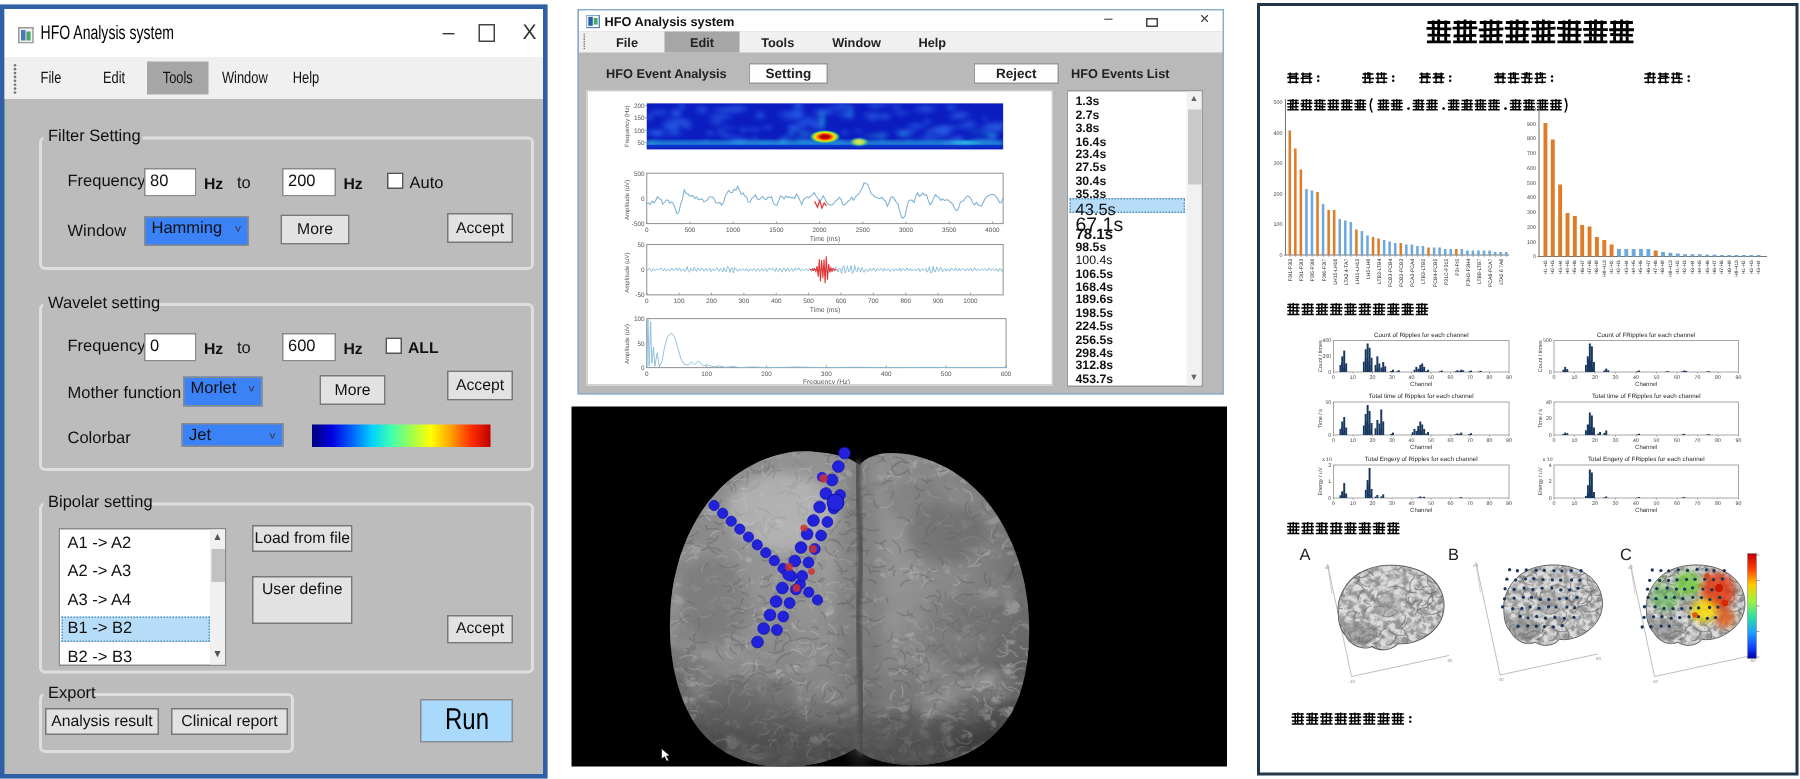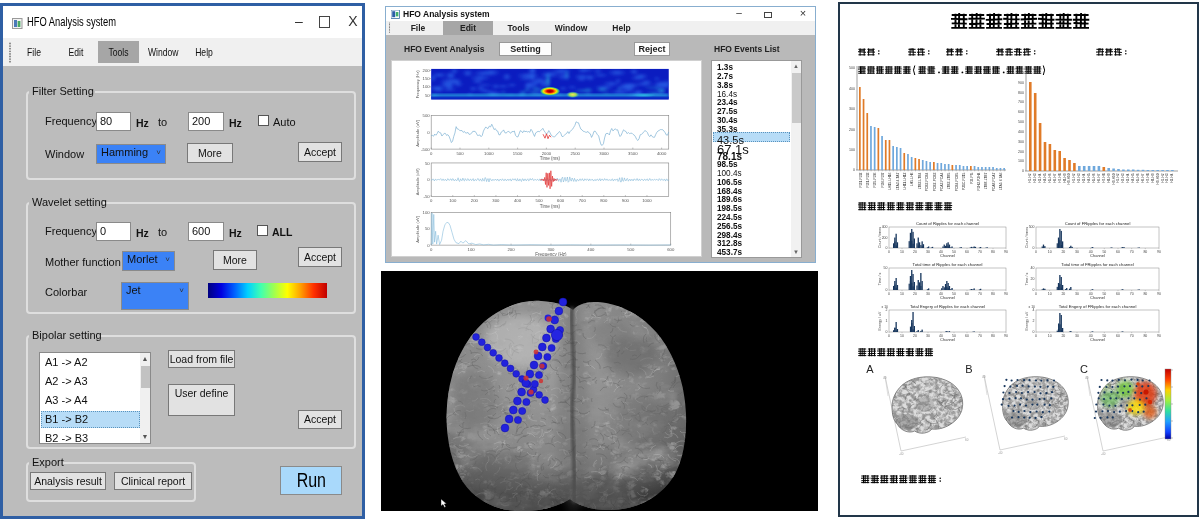--- a/index.html
+++ b/index.html
@@ -74,21 +74,21 @@
     <div class="flab" style="left:155px;top:220px">to</div>
     <div class="inp" style="left:185px;top:216px;width:36px;height:19px">600</div>
     <div class="flab" style="left:226px;top:221px;font-size:10.5px;font-weight:bold">Hz</div>
     <div class="cb" style="left:254px;top:219px"></div>
     <div class="flab" style="left:269px;top:220px;font-weight:bold;font-size:10.5px">ALL</div>
     <div class="flab" style="left:42px;top:250px">Mother function</div>
     <div class="drop" style="left:119px;top:245px;width:53px;height:20px">Morlet<span style="position:absolute;right:4px;top:3px;font-size:8px;color:#333">˅</span></div>
     <div class="btn" style="left:210px;top:244px;width:44px;height:20px;line-height:18px">More</div>
     <div class="btn" style="left:295px;top:241px;width:44px;height:20px;line-height:18px">Accept</div>
     <div class="flab" style="left:42px;top:280px">Colorbar</div>
-    <div class="drop" style="left:118px;top:276px;width:68px;height:28px">Jet<span style="position:absolute;right:4px;top:3px;font-size:8px;color:#333">˅</span></div>
+    <div class="drop" style="left:118px;top:276px;width:68px;height:16px">Jet<span style="position:absolute;right:4px;top:3px;font-size:8px;color:#333">˅</span></div>
     <div class="abs" style="left:205px;top:277px;width:119px;height:15px;background:linear-gradient(to right,#00007f,#0000e0,#0060ff,#00d0ff,#40ffb0,#a0ff50,#ffff00,#ffa000,#ff3000,#c00000)"></div>
     <div class="gbox" style="left:23px;top:329px;width:330px;height:114px"></div>
     <div class="glab" style="left:26px;top:323px;width:72px">Bipolar setting</div>
     <div class="abs" style="left:36px;top:346px;width:112px;height:92px;background:#fff;border:1px solid #8a8a8a"></div>
     <div class="flab" style="left:42px;top:350px">A1 -&gt; A2</div>
     <div class="flab" style="left:42px;top:369px">A2 -&gt; A3</div>
     <div class="flab" style="left:42px;top:388px">A3 -&gt; A4</div>
     <div class="abs" style="left:38px;top:405px;width:99px;height:17px;background:#b7dcf7;border:1px dotted #5a93bd"></div>
     <div class="flab" style="left:42px;top:407px">B1 -&gt; B2</div>
     <div class="flab" style="left:42px;top:426px">B2 -&gt; B3</div>
@@ -128,21 +128,21 @@
         <circle cx="1.5" cy="10.30" r="0.55" fill="#777"></circle>
       </svg>
       <div class="mi2" style="left:16px;width:32px">File</div>
       <div class="mi2" style="left:57px;width:50px;background:#a6a6a6">Edit</div>
       <div class="mi2" style="left:116px;width:33px">Tools</div>
       <div class="mi2" style="left:163px;width:44px">Window</div>
       <div class="mi2" style="left:221px;width:29px">Help</div>
     </div>
     <div class="abs" style="left:18px;top:37px;font-size:8.5px;font-weight:bold;color:#222">HFO Event Analysis</div>
     <div class="btn2" style="left:113px;top:35px;width:53px;height:14px;line-height:13px">Setting</div>
-    <div class="btn2" style="left:248px;top:35px;width:36px;height:14px;line-height:13px">Reject</div>
+    <div class="btn2" style="left:263px;top:35px;width:57px;height:14px;line-height:13px">Reject</div>
     <div class="abs" style="left:328px;top:37px;font-size:8.5px;font-weight:bold;color:#222">HFO Events List</div>
     <svg class="abs" style="left:5px;top:53px;background:#fff;border:1px solid #d0d0d0" width="311" height="197" viewBox="0 0 311 197">
       <defs>
         <radialGradient id="hot">
           <stop offset="0%" stop-color="#8a0000"></stop>
           <stop offset="28%" stop-color="#d40000"></stop>
           <stop offset="45%" stop-color="#ff6a00"></stop>
           <stop offset="62%" stop-color="#ffe000"></stop>
           <stop offset="80%" stop-color="#57d060"></stop>
           <stop offset="100%" stop-color="#1888e0" stop-opacity="0"></stop>
@@ -365,21 +365,21 @@
       <text x="160" y="197.2" font-size="4.6" fill="#555" text-anchor="middle" font-family="Liberation Sans">Frequency (Hz)</text>
       <path d="M39,186 39.8,153.5 40.6,185 41.6,155 42.4,183 43.5,172 44.5,185 46,176 47.5,185.5 49.5,181 51,172 53,165 55,163 56.5,163.5 58,166 60,173 62,180 64,183.5 67,184.5 69,182 71,184 74,181.5 77,184.8 80,184 84,185.5 88,184.8 92,185.8 97,185.2 102,186 110,185.5 120,186 140,185.6 160,186 180,185.7 200,186 230,185.8 260,186 281,185.8" fill="none" stroke="#85bbdb" stroke-width="0.6"></path>
       <text x="27" y="170" font-size="4.1" fill="#555" text-anchor="middle" font-family="Liberation Sans" transform="rotate(-90 27 170)">Amplitude (uV)</text>
       <text x="27" y="122" font-size="4.1" fill="#555" text-anchor="middle" font-family="Liberation Sans" transform="rotate(-90 27 122)">Amplitude (uV)</text>
       <text x="27" y="73" font-size="4.1" fill="#555" text-anchor="middle" font-family="Liberation Sans" transform="rotate(-90 27 73)">Amplitude (uV)</text>
     </svg>
     <div class="abs" style="left:325px;top:53px;width:91px;height:198px;background:#fff;border:1px solid #999"></div>
     <div class="abs" style="left:331px;top:56.0px;font-size:8.2px;font-weight:bold;color:#111">1.3s</div>
     <div class="abs" style="left:331px;top:64.8px;font-size:8.2px;font-weight:bold;color:#111">2.7s</div>
     <div class="abs" style="left:331px;top:73.6px;font-size:8.2px;font-weight:bold;color:#111">3.8s</div>
-    <div class="abs" style="left:331px;top:82.5px;font-size:8.2px;font-weight:normal;color:#111">16.4s</div>
+    <div class="abs" style="left:331px;top:82.5px;font-size:8.2px;font-weight:bold;color:#111">16.4s</div>
     <div class="abs" style="left:331px;top:91.3px;font-size:8.2px;font-weight:bold;color:#111">23.4s</div>
     <div class="abs" style="left:331px;top:100.1px;font-size:8.2px;font-weight:bold;color:#111">27.5s</div>
     <div class="abs" style="left:331px;top:108.9px;font-size:8.2px;font-weight:bold;color:#111">30.4s</div>
     <div class="abs" style="left:331px;top:117.7px;font-size:8.2px;font-weight:bold;color:#111">35.3s</div>
     <div class="abs" style="left:327px;top:125.4px;width:77px;height:9.6px;background:#b7dcf7;border:1px dotted #5a93bd"></div>
     <div class="abs" style="left:331px;top:126.6px;font-size:11px;font-weight:normal;color:#111">43.5s</div>
     <div class="abs" style="left:331px;top:135.4px;font-size:13px;font-weight:normal;color:#111">67.1s</div>
     <div class="abs" style="left:331px;top:144.2px;font-size:10px;font-weight:bold;color:#111">78.1s</div>
     <div class="abs" style="left:331px;top:153.0px;font-size:8.2px;font-weight:bold;color:#111">98.5s</div>
     <div class="abs" style="left:331px;top:161.8px;font-size:8.2px;font-weight:normal;color:#111">100.4s</div>

